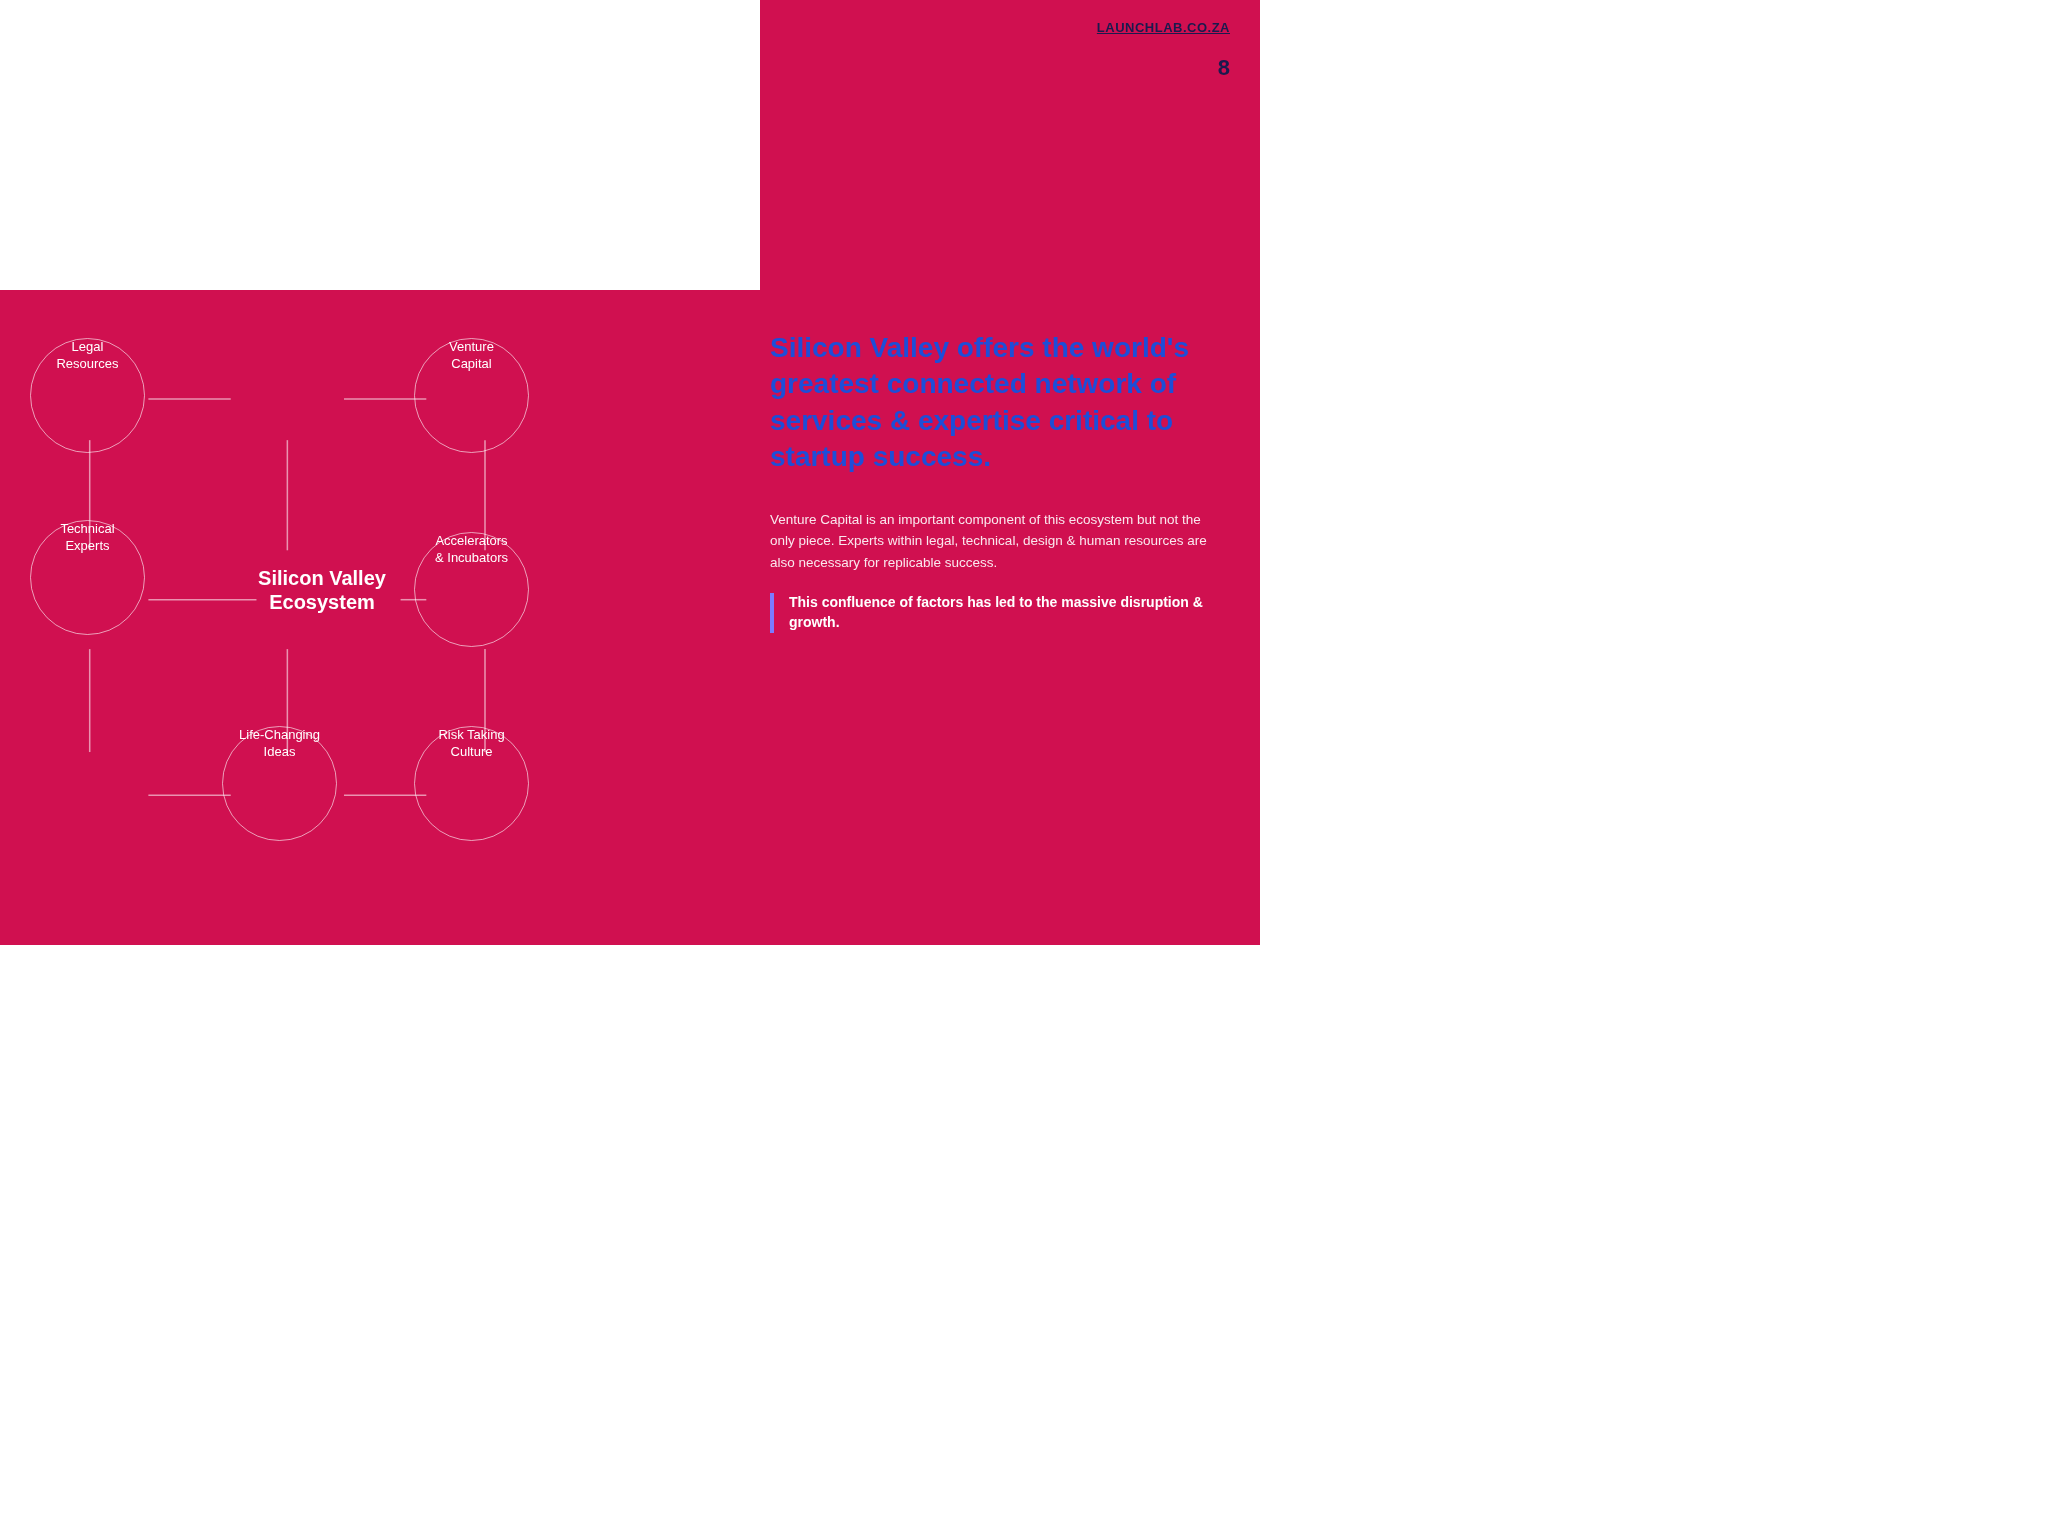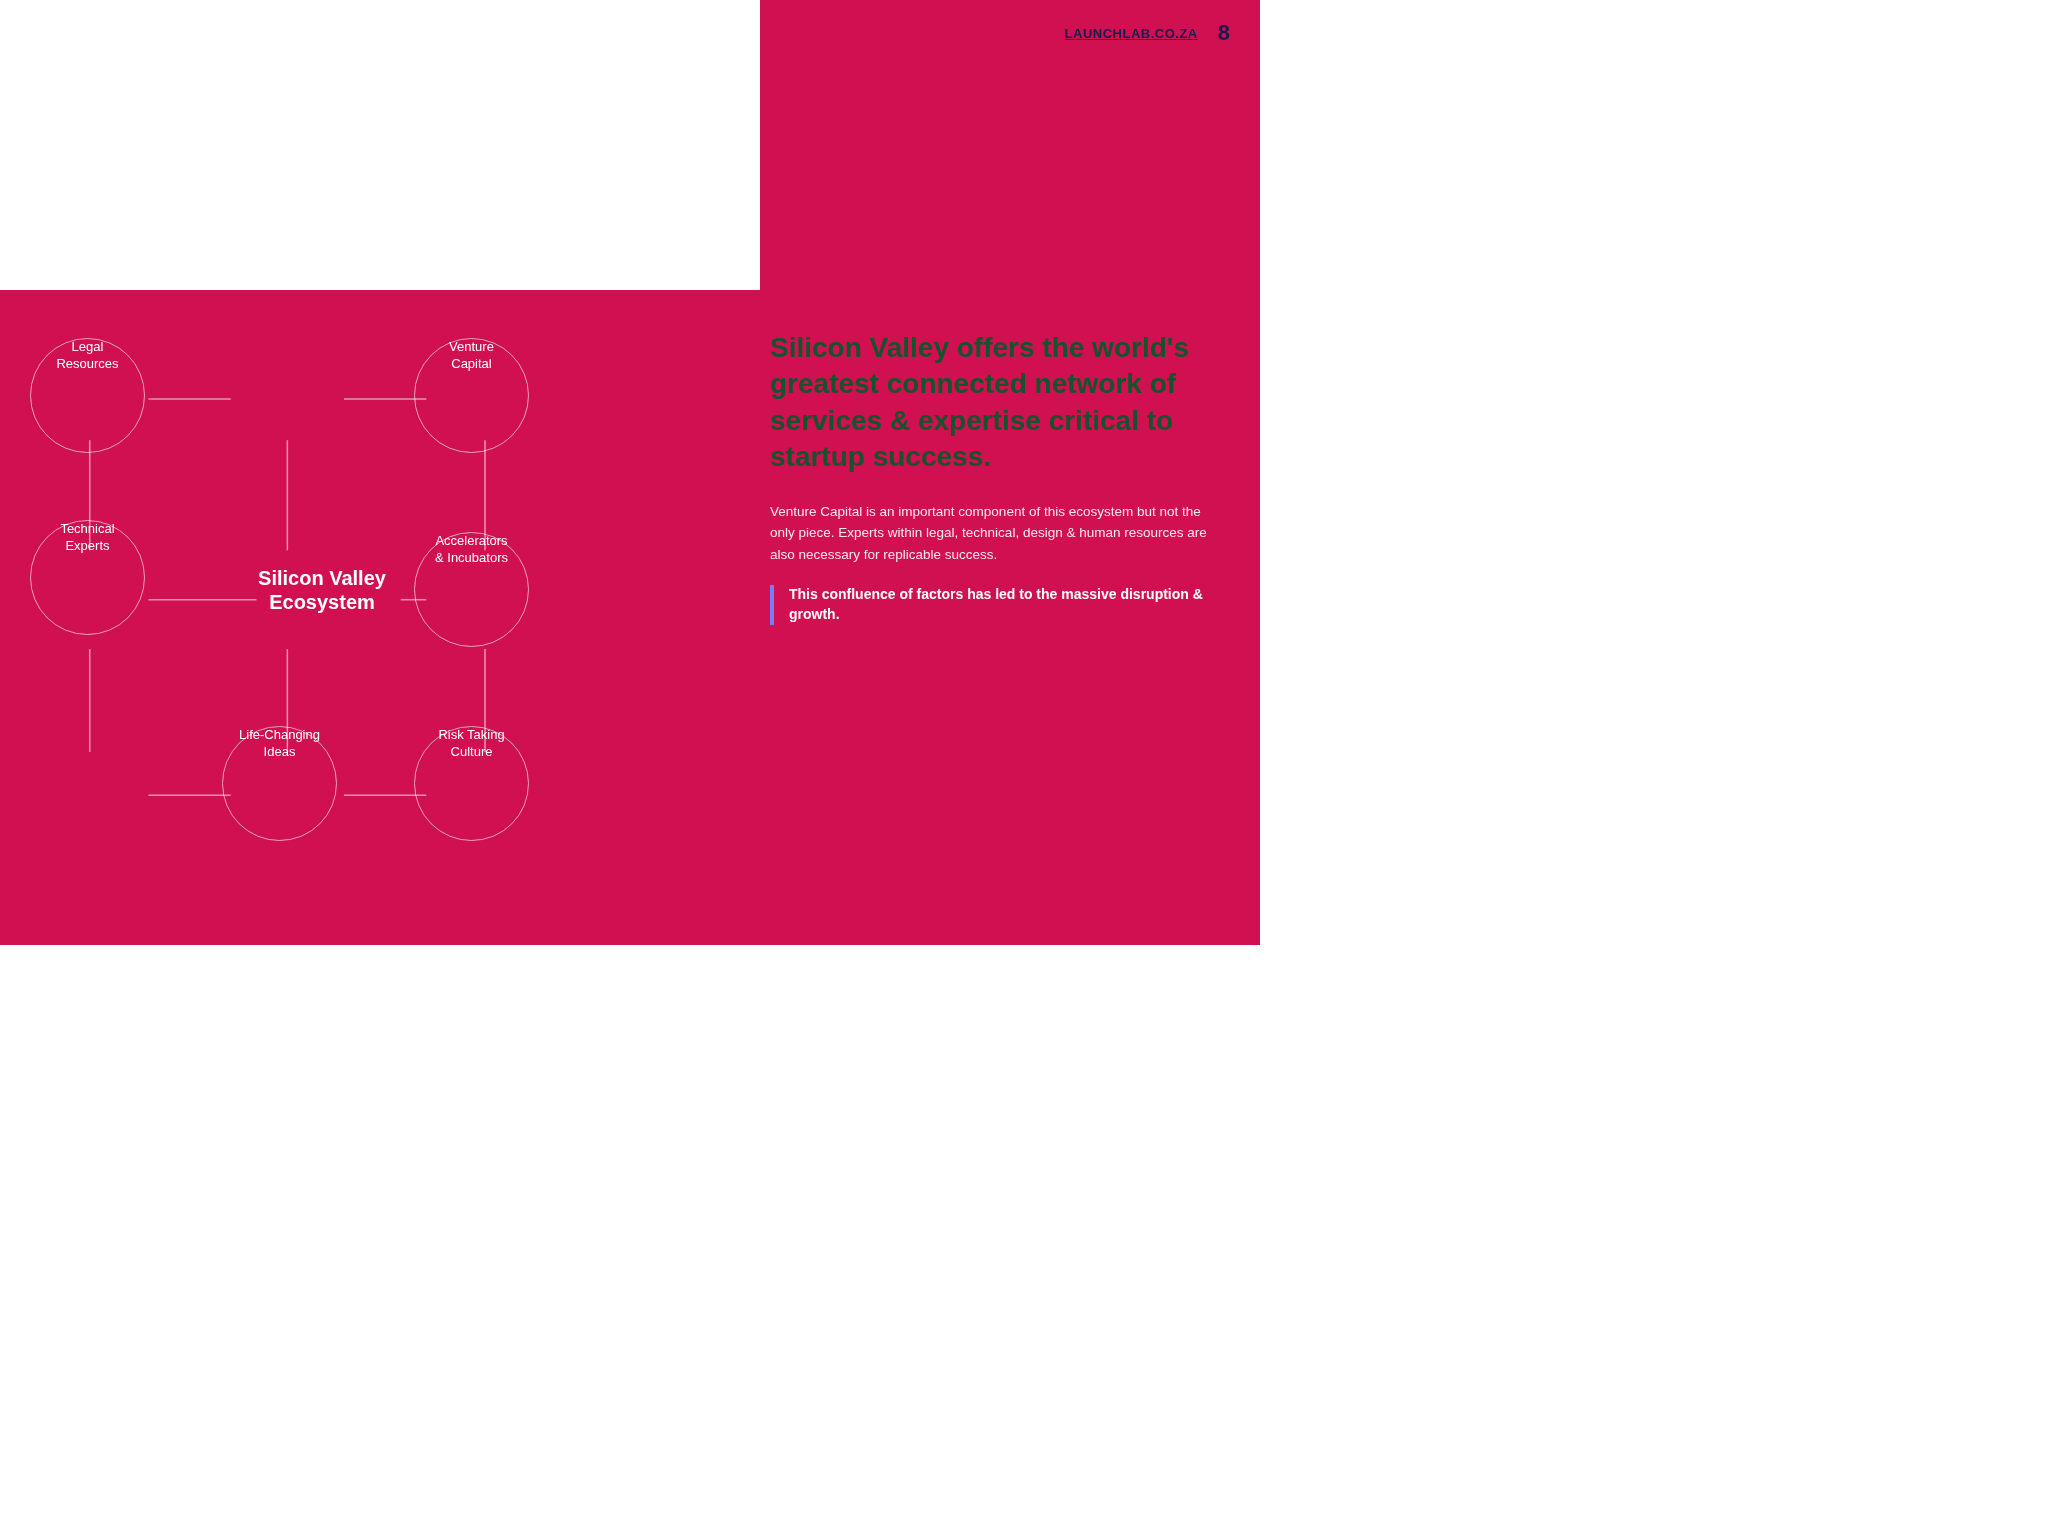--- a/index.html
+++ b/index.html
@@ -22,23 +22,24 @@
       height: 290px;
       background: #fff;
       z-index: 2;
     }
 
     .page-number-area {
       position: absolute;
       top: 20px;
       right: 30px;
       display: flex;
-      align-items: center;
+      align-items: flex-end;
       gap: 20px;
       z-index: 10;
+      flex-direction: column;
     }
 
     .website-link {
       font-size: 13px;
       font-weight: bold;
       color: #1a1a4e;
       text-decoration: underline;
       letter-spacing: 0.5px;
     }
 
@@ -100,22 +101,22 @@
       width: 500px;
       z-index: 5;
       color: #fff;
       padding: 20px 30px;
     }
 
     .right-panel .headline {
       font-size: 28px;
       font-weight: 900;
       line-height: 1.3;
-      margin-bottom: 25px;
-      color: #14532d;
+      margin-bottom: 33px;
+      color: #1d4ed8;
     }
 
     .right-panel .body-text {
       font-size: 13.5px;
       line-height: 1.6;
       color: rgba(255,255,255,0.9);
       margin-bottom: 20px;
     }
 
     .right-panel .highlight-box {

